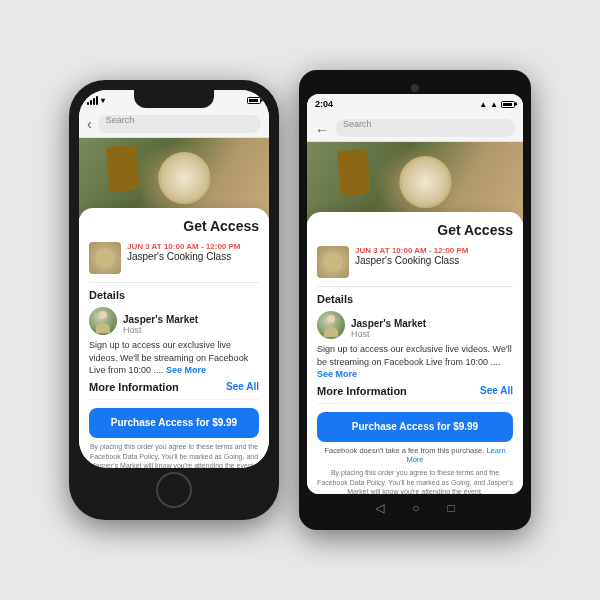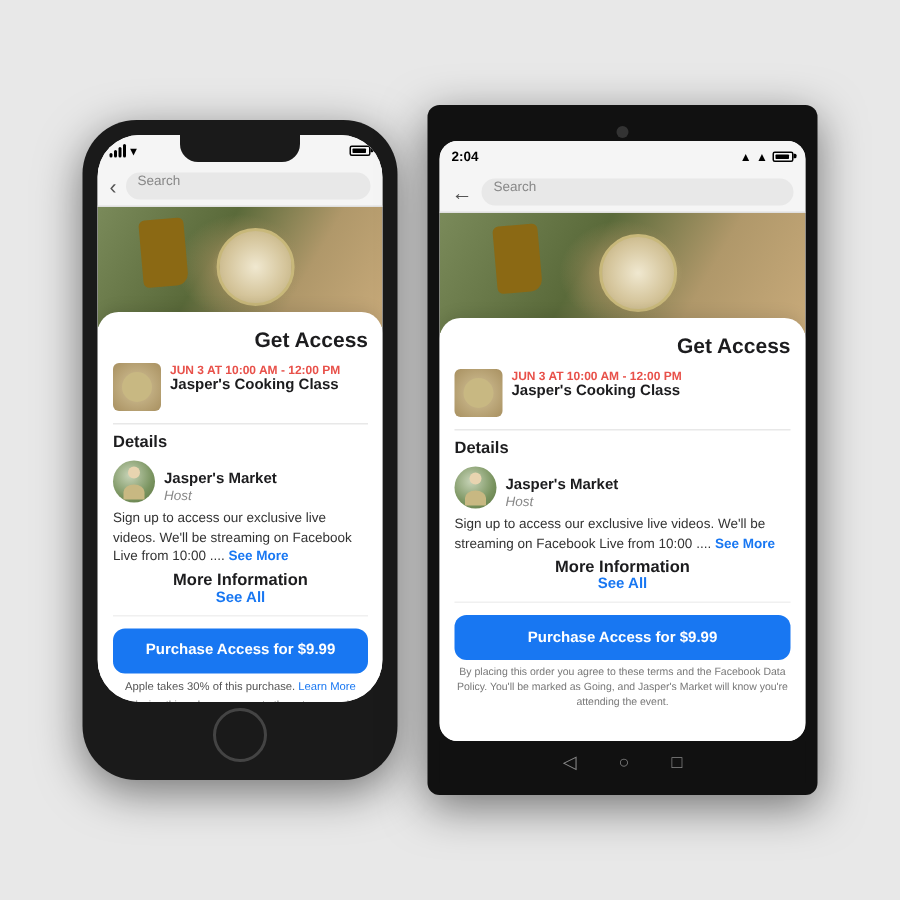--- a/index.html
+++ b/index.html
@@ -55,24 +55,24 @@
       border-radius: 28px;
       overflow: hidden;
       display: flex;
       flex-direction: column;
       margin-top: 0;
       margin-bottom: 42px;
     }
 
     
     .phone-android {
-      width: 260px;
+      width: 232px;
       height: 460px;
       background: #111;
-      border-radius: 8px;
+      border-radius: 18px;
       padding: 8px;
       box-shadow: 0 8px 30px rgba(0,0,0,0.5);
       position: relative;
       display: flex;
       flex-direction: column;
     }
     .phone-android .camera-dot {
       width: 8px;
       height: 8px;
       border-radius: 50%;
@@ -240,21 +240,21 @@
       left: 50%;
       transform: translate(-50%, -50%);
     }
     .event-info .date {
       font-size: 8px;
       font-weight: 700;
       color: #E8514A;
     }
     .event-info .name {
       font-size: 10px;
-      font-weight: 700;
+      font-weight: 400;
       color: #1c1c1e;
     }
     .section-label {
       font-size: 11px;
       font-weight: 700;
       color: #1c1c1e;
       margin-bottom: 6px;
     }
     .host-row {
       display: flex;
@@ -297,40 +297,38 @@
       transform: translateX(-50%);
     }
     .host-info .host-name {
       font-size: 10px;
       font-weight: 600;
       color: #1c1c1e;
     }
     .host-info .host-role {
       font-size: 9px;
       color: #888;
-      font-style: italic;
     }
     .description {
       font-size: 9px;
       color: #333;
       line-height: 1.4;
       margin-bottom: 4px;
     }
     .see-more {
       color: #1877F2;
       font-weight: 600;
     }
     .more-info-row {
       display: flex;
       justify-content: space-between;
       align-items: center;
       margin-bottom: 8px;
       padding-bottom: 6px;
       border-bottom: 1px solid #f0f0f0;
-      flex-direction: column;
     }
     .more-info-label {
       font-size: 11px;
       font-weight: 700;
       color: #1c1c1e;
     }
     .see-all {
       font-size: 10px;
       color: #1877F2;
       font-weight: 700;
@@ -470,23 +468,20 @@
         <span>Sign up to access our exclusive live videos. We'll be streaming on Facebook Live from 10:00 .... </span><span class="see-more">See More</span>
       </div>
 
       <div class="more-info-row">
         <span class="more-info-label">More Information</span>
         <span class="see-all">See All</span>
       </div>
 
       <div class="purchase-btn">Purchase Access for $9.99</div>
 
-      <div class="fee-note">
-        <span>Apple takes 30% of this purchase.</span> <span class="learn-more">Learn More</span>
-      </div>
 
       <div class="terms-text">By placing this order you agree to these terms and the Facebook Data Policy. You'll be marked as Going, and Jasper's Market will know you're attending the event. Your payment will be charged to your iTunes account.</div>
     </div>
   </div>
   <div class="home-button"></div>
 </div>
 
 <div class="phone-android">
   <div class="camera-dot"></div>
   <div class="screen">
@@ -537,20 +532,23 @@
         <span>Sign up to access our exclusive live videos. We'll be streaming on Facebook Live from 10:00 .... </span><span class="see-more">See More</span>
       </div>
 
       <div class="more-info-row">
         <span class="more-info-label">More Information</span>
         <span class="see-all">See All</span>
       </div>
 
       <div class="purchase-btn">Purchase Access for $9.99</div>
 
+      <div class="fee-note">
+        <span>Facebook doesn't take a fee from this purchase.</span> <span class="learn-more">Learn More</span>
+      </div>
 
       <div class="terms-text">By placing this order you agree to these terms and the Facebook Data Policy. You'll be marked as Going, and Jasper's Market will know you're attending the event.</div>
     </div>
   </div>
 
   <div class="nav-bar">
     <span class="nav-icon">◁</span>
     <span class="nav-icon">○</span>
     <span class="nav-icon">□</span>
   </div>

